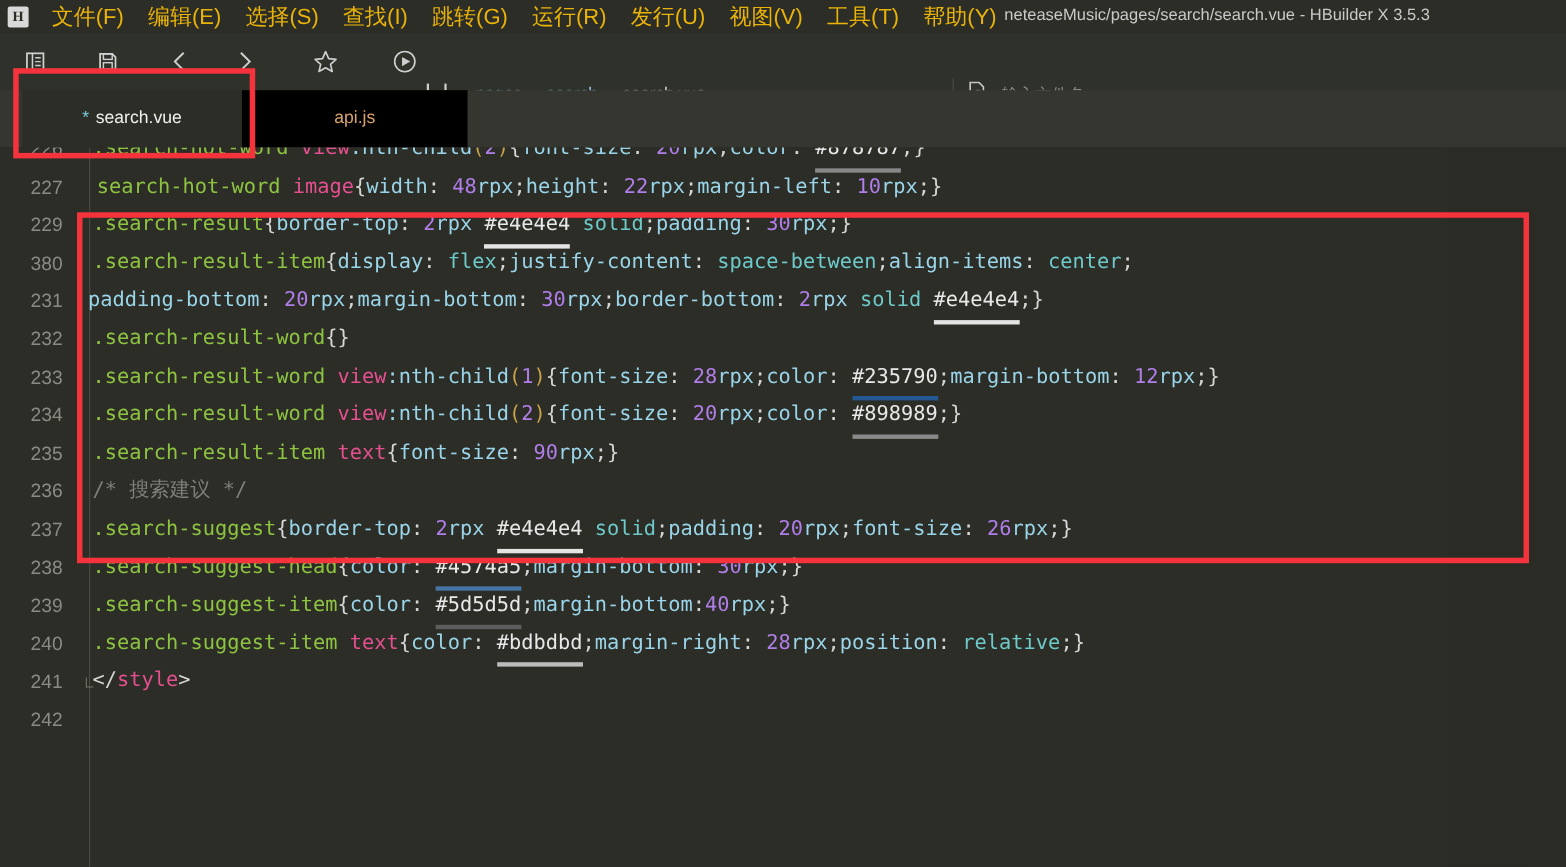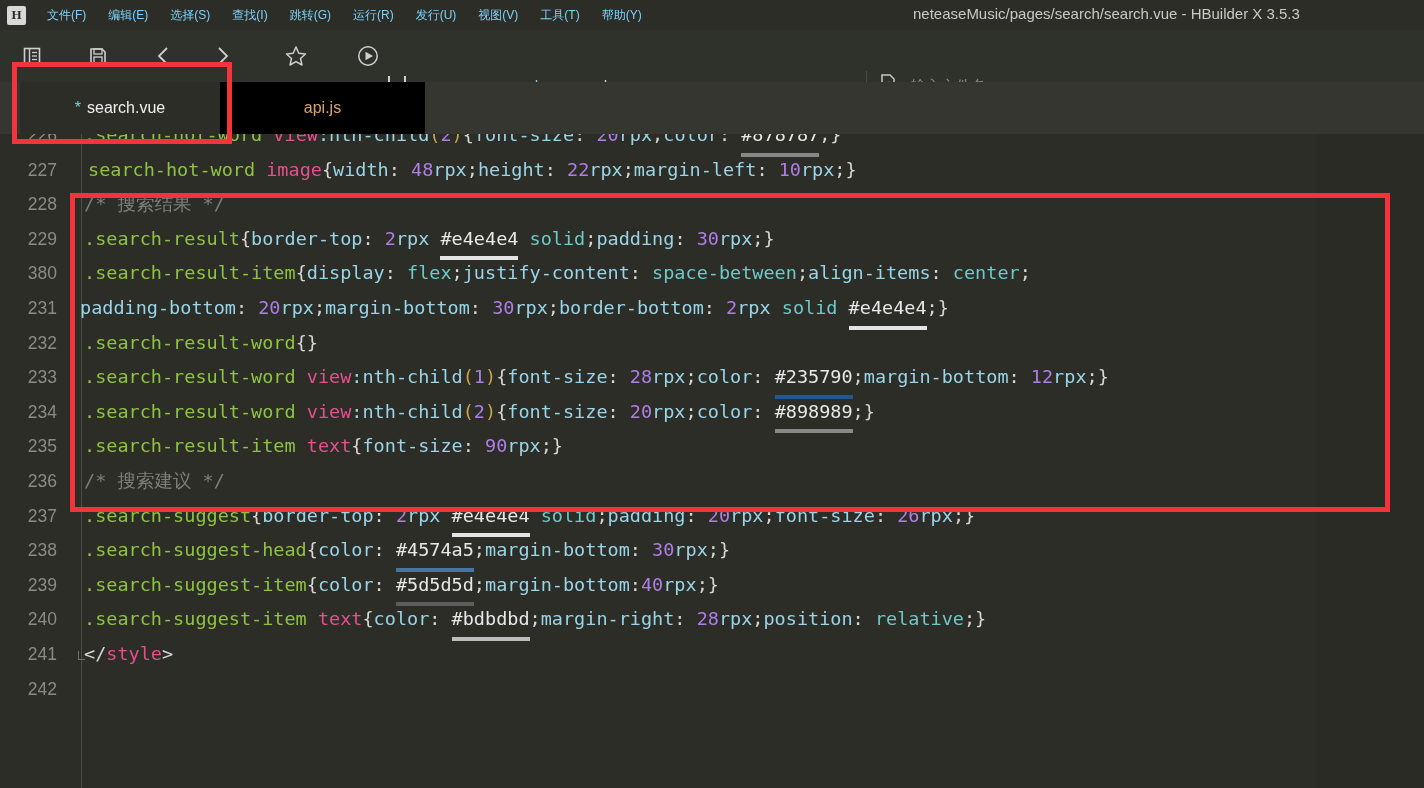--- a/index.html
+++ b/index.html
@@ -20,21 +20,21 @@
   .app-logo{
     width:19px;height:19px;margin-left:7px;margin-right:10px;
     background:#d9d9d9;color:#2b2d26;
     border-radius:2px;
     font-size:13px;font-weight:bold;
     display:flex;align-items:center;justify-content:center;
     font-family:"Liberation Serif", serif;
   }
   .menu{display:flex;align-items:center;gap:0px;}
   .menu-item{
-    color:#7dd3fc;font-size:12px;padding:3px 11px;cursor:default;
+    color:#eab308;font-size:20px;padding:3px 11px;cursor:default;
     white-space:nowrap;
   }
   .title-text{
     position:absolute;left:913px;top:5px;
     color:#c9c9c9;font-size:15px;white-space:nowrap;
   }
 
   
   .toolbar{
     position:absolute;left:0;top:30px;width:1424px;height:52px;
@@ -272,24 +272,20 @@
       <div class="row">
         <span class="ln">226</span>
         <span class="code"><span class="t-sel">.search-hot-word</span> <span class="t-pseudo">view</span><span class="t-prop">:nth-child</span><span class="t-paren">(</span><span class="t-num">2</span><span class="t-paren">)</span><span class="t-punc">{</span><span class="t-prop">font-size</span><span class="t-punc">: </span><span class="t-num">20</span><span class="t-unit">rpx</span><span class="t-punc">;</span><span class="t-prop">color</span><span class="t-punc">: </span><span class="t-hex swatch sw-87">#878787</span><span class="t-punc">;}</span></span>
       </div>
 
       <div class="row">
         <span class="ln">227</span>
         <span class="code" style="left:88px;"><span class="t-sel">search-hot-word</span> <span class="t-pseudo">image</span><span class="t-punc">{</span><span class="t-prop">width</span><span class="t-punc">: </span><span class="t-num">48</span><span class="t-unit">rpx</span><span class="t-punc">;</span><span class="t-prop">height</span><span class="t-punc">: </span><span class="t-num">22</span><span class="t-unit">rpx</span><span class="t-punc">;</span><span class="t-prop">margin-left</span><span class="t-punc">: </span><span class="t-num">10</span><span class="t-unit">rpx</span><span class="t-punc">;}</span></span>
       </div>
 
-      <div class="row">
-        <span class="ln">228</span>
-        <span class="code t-cmt">/* 搜索结果 */</span>
-      </div>
 
       <div class="row">
         <span class="ln">229</span>
         <span class="code"><span class="t-sel">.search-result</span><span class="t-punc">{</span><span class="t-prop">border-top</span><span class="t-punc">: </span><span class="t-num">2</span><span class="t-unit">rpx</span> <span class="t-hex swatch sw-e4">#e4e4e4</span> <span class="t-kw">solid</span><span class="t-punc">;</span><span class="t-prop">padding</span><span class="t-punc">: </span><span class="t-num">30</span><span class="t-unit">rpx</span><span class="t-punc">;}</span></span>
       </div>
 
       <div class="row">
         <span class="ln">380</span>
         <span class="code"><span class="t-sel">.search-result-item</span><span class="t-punc">{</span><span class="t-prop">display</span><span class="t-punc">: </span><span class="t-kw">flex</span><span class="t-punc">;</span><span class="t-prop">justify-content</span><span class="t-punc">: </span><span class="t-kw">space-between</span><span class="t-punc">;</span><span class="t-prop">align-items</span><span class="t-punc">: </span><span class="t-kw">center</span><span class="t-punc">;</span></span>
       </div>

